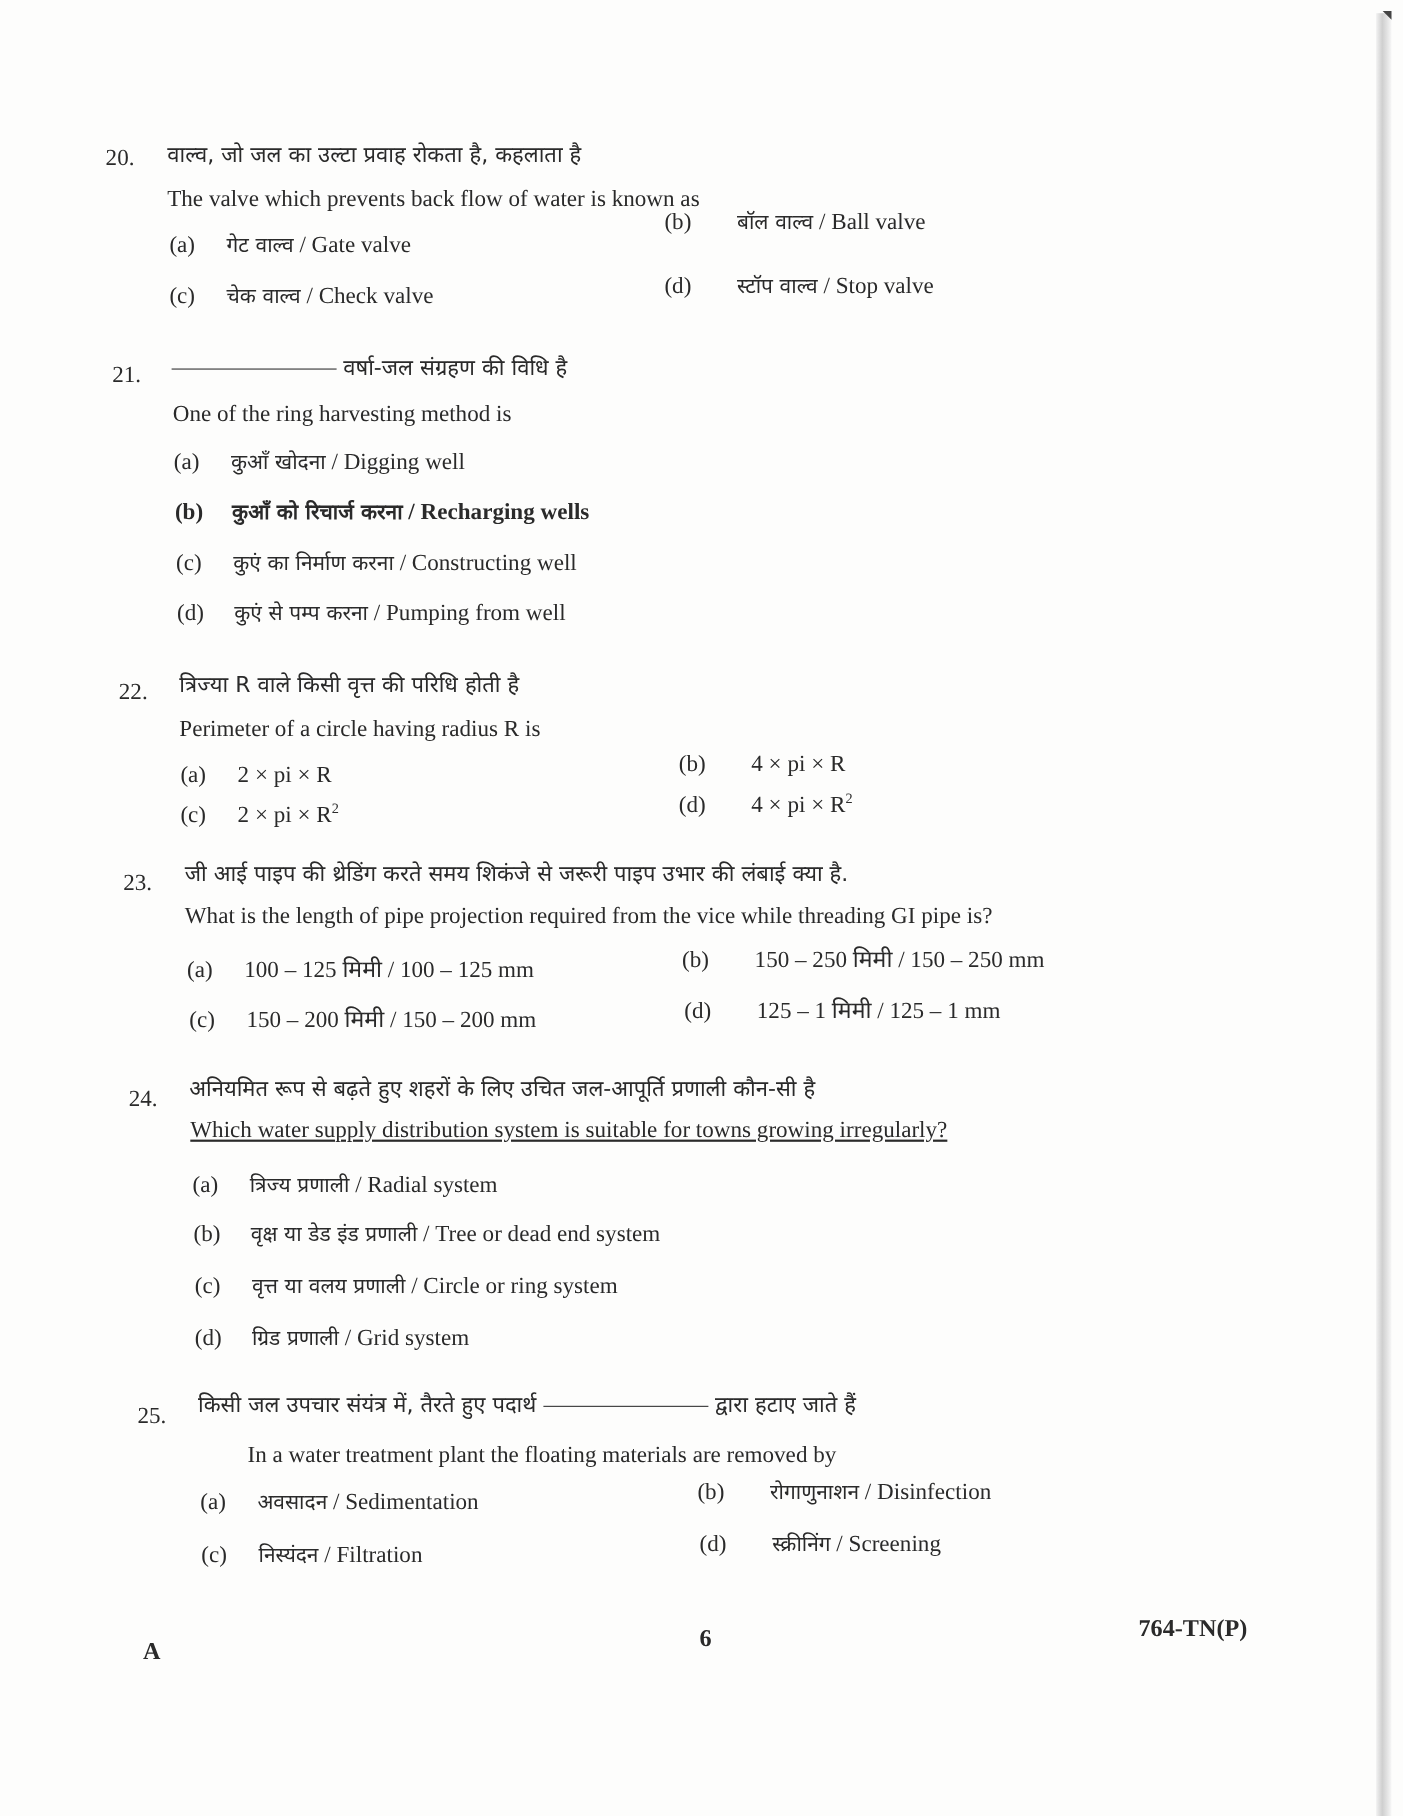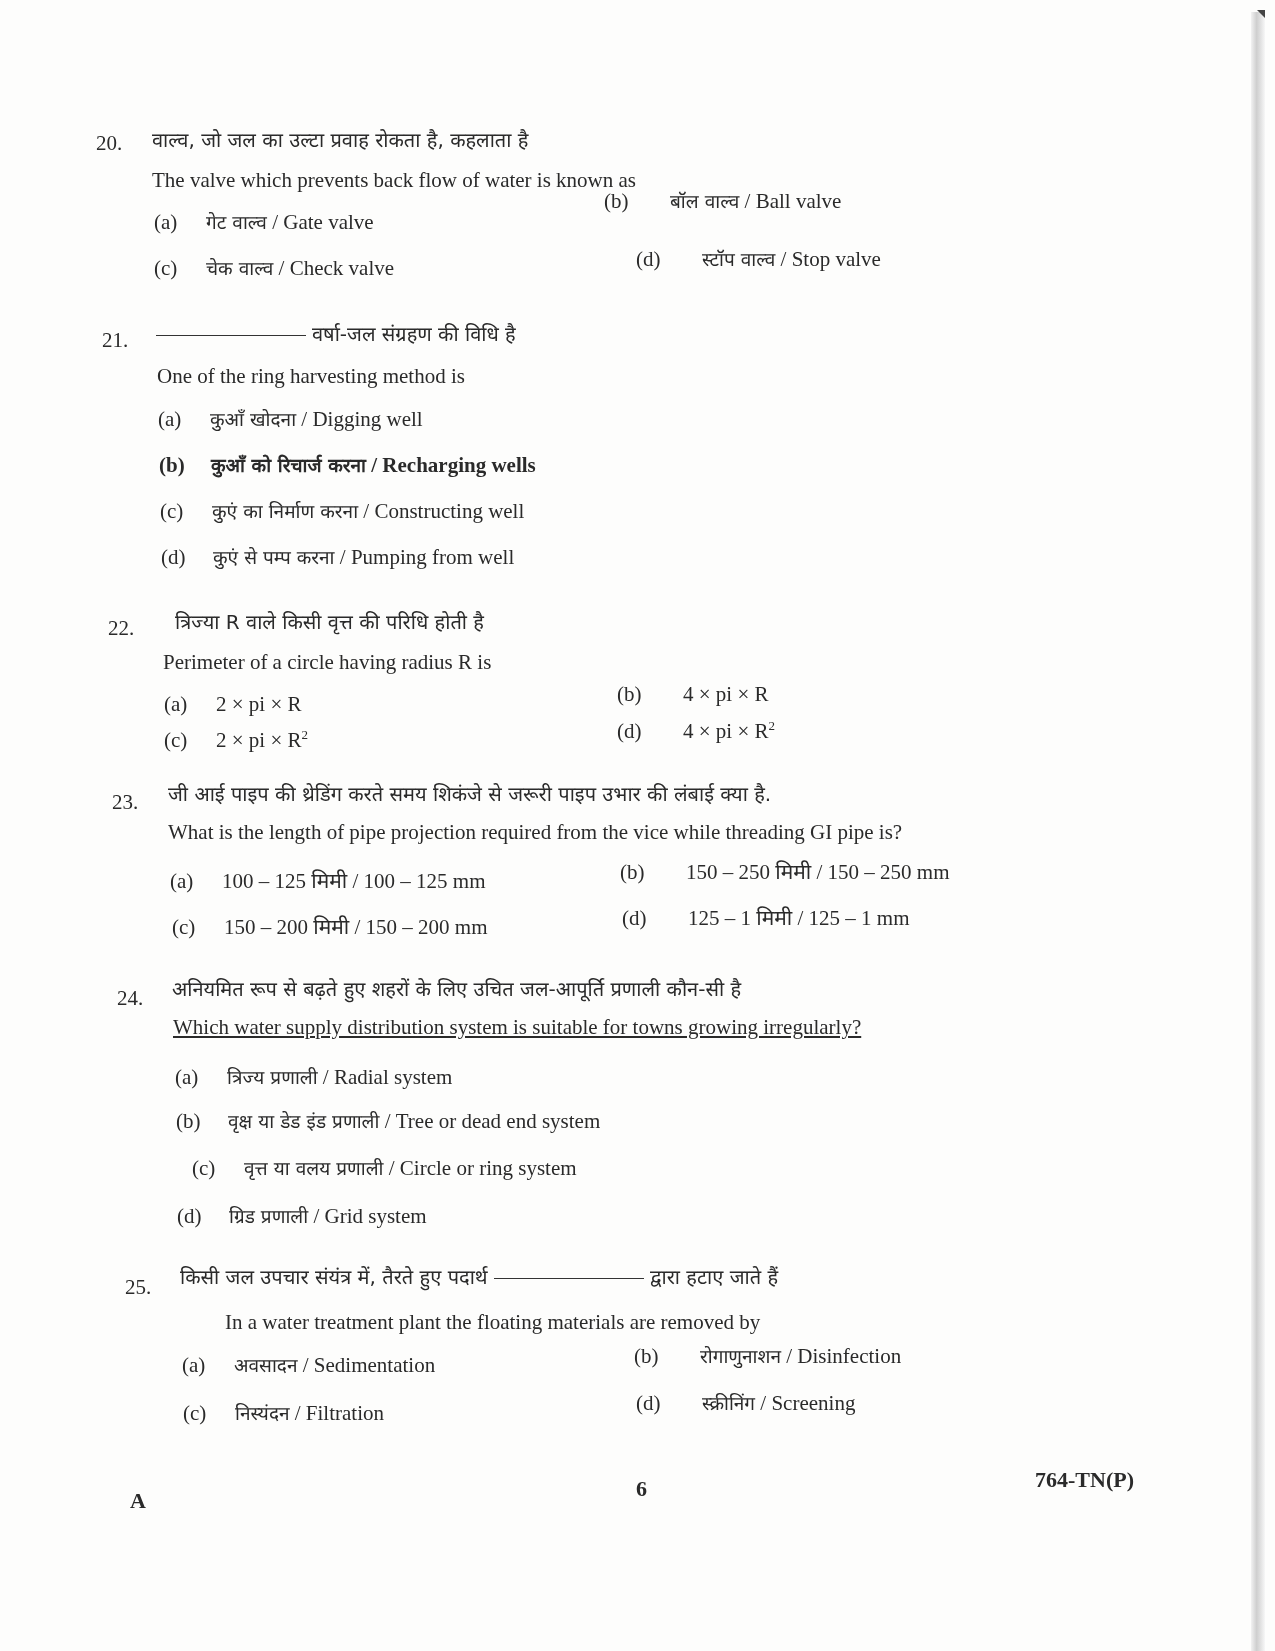--- a/index.html
+++ b/index.html
@@ -31,36 +31,36 @@
 <div class="edge"></div>
 <div class="edge-tip"></div>
 
 <div>
   <span class="qnum" style="left:96px;top:131px;">20.</span>
   <span class="hi" style="left:152px;top:126px;">वाल्व, जो जल का उल्टा प्रवाह रोकता है, कहलाता है</span>
   <span class="en" style="left:152px;top:168px;">The valve which prevents back flow of water is known as</span>
   <div class="opt" style="left:154px;top:209px;"><span class="lbl">(a)</span><span class="hindi">गेट वाल्व</span><span> / </span><span>Gate valve</span></div>
   <div class="opt" style="left:604px;top:188px;"><span class="lbl" style="width:66px">(b)</span><span class="hindi">बॉल वाल्व</span><span> / </span><span>Ball valve</span></div>
   <div class="opt" style="left:154px;top:255px;"><span class="lbl">(c)</span><span class="hindi">चेक वाल्व</span><span> / </span><span>Check valve</span></div>
-  <div class="opt" style="left:604px;top:246px;margin-left:32px;"><span class="lbl" style="width:66px">(d)</span><span class="hindi">स्टॉप वाल्व</span><span> / </span><span>Stop valve</span></div>
+  <div class="opt" style="left:604px;top:246px;"><span class="lbl" style="width:66px">(d)</span><span class="hindi">स्टॉप वाल्व</span><span> / </span><span>Stop valve</span></div>
 </div>
 
 <div>
   <span class="qnum" style="left:102px;top:328px;">21.</span>
   <span class="hi" style="left:156px;top:320px;"><span class="blank"></span><span>वर्षा-जल संग्रहण की विधि है</span></span>
   <span class="en" style="left:157px;top:364px;">One of the ring harvesting method is</span>
   <div class="opt" style="left:158px;top:406px;"><span class="lbl">(a)</span><span class="hindi">कुआँ खोदना</span><span> / </span><span>Digging well</span></div>
   <div class="opt" style="left:159px;top:452px;font-weight:bold;"><span class="lbl">(b)</span><span class="hindi">कुआँ को रिचार्ज करना</span><span> / </span><span>Recharging wells</span></div>
   <div class="opt" style="left:160px;top:498px;"><span class="lbl">(c)</span><span class="hindi">कुएं का निर्माण करना</span><span> / </span><span>Constructing well</span></div>
   <div class="opt" style="left:161px;top:544px;"><span class="lbl">(d)</span><span class="hindi">कुएं से पम्प करना</span><span> / </span><span>Pumping  from well</span></div>
 </div>
 
 <div>
   <span class="qnum" style="left:108px;top:616px;">22.</span>
-  <span class="hi" style="left:163px;top:608px;margin-left:12px;">त्रिज्या R वाले किसी वृत्त की परिधि होती है</span>
+  <span class="hi" style="left:163px;top:608px;">त्रिज्या R वाले किसी वृत्त की परिधि होती है</span>
   <span class="en" style="left:163px;top:650px;">Perimeter of a circle having radius R is</span>
   <div class="opt" style="left:164px;top:692px;"><span class="lbl">(a)</span><span>2 × pi × R</span></div>
   <div class="opt" style="left:617px;top:682px;"><span class="lbl" style="width:66px">(b)</span><span>4 × pi × R</span></div>
   <div class="opt" style="left:164px;top:727px;"><span class="lbl">(c)</span><span>2 × pi × R</span><sup>2</sup></div>
   <div class="opt" style="left:617px;top:718px;"><span class="lbl" style="width:66px">(d)</span><span>4 × pi × R</span><sup>2</sup></div>
 </div>
 
 <div>
   <span class="qnum" style="left:112px;top:790px;">23.</span>
   <span class="hi" style="left:168px;top:780px;">जी आई पाइप की थ्रेडिंग करते समय शिकंजे से जरूरी पाइप उभार की लंबाई क्या है.</span>
@@ -70,21 +70,21 @@
   <div class="opt" style="left:172px;top:912px;"><span class="lbl">(c)</span><span>150 – 200 मिमी / 150 – 200 mm</span></div>
   <div class="opt" style="left:622px;top:903px;"><span class="lbl" style="width:66px">(d)</span><span>125 – 1 मिमी / 125 – 1 mm</span></div>
 </div>
 
 <div>
   <span class="qnum" style="left:117px;top:986px;">24.</span>
   <span class="hi" style="left:172px;top:975px;">अनियमित रूप से बढ़ते हुए शहरों के लिए उचित जल-आपूर्ति प्रणाली कौन-सी है</span>
   <span class="en" style="left:173px;top:1015px;text-decoration:underline;">Which water supply  distribution system is suitable for towns growing irregularly?</span>
   <div class="opt" style="left:175px;top:1064px;"><span class="lbl">(a)</span><span class="hindi">त्रिज्य प्रणाली</span><span> / </span><span>Radial system</span></div>
   <div class="opt" style="left:176px;top:1108px;"><span class="lbl">(b)</span><span class="hindi">वृक्ष या डेड इंड प्रणाली</span><span> / </span><span>Tree or dead end system</span></div>
-  <div class="opt" style="left:177px;top:1155px;margin-left:15px;"><span class="lbl">(c)</span><span class="hindi">वृत्त या वलय प्रणाली</span><span> / </span><span>Circle or ring system</span></div>
+  <div class="opt" style="left:177px;top:1155px;"><span class="lbl">(c)</span><span class="hindi">वृत्त या वलय प्रणाली</span><span> / </span><span>Circle or ring system</span></div>
   <div class="opt" style="left:177px;top:1203px;"><span class="lbl">(d)</span><span class="hindi">ग्रिड प्रणाली</span><span> / </span><span>Grid  system</span></div>
 </div>
 
 <div>
   <span class="qnum" style="left:125px;top:1275px;">25.</span>
   <span class="hi" style="left:180px;top:1263px;"><span>किसी जल उपचार संयंत्र में, तैरते हुए पदार्थ</span> <span class="blank"></span><span>द्वारा हटाए जाते हैं</span></span>
   <span class="en" style="left:181px;top:1310px;margin-left:44px;">In a water treatment plant the floating materials are removed by</span>
   <div class="opt" style="left:182px;top:1352px;"><span class="lbl">(a)</span><span class="hindi">अवसादन</span><span> / </span><span>Sedimentation</span></div>
   <div class="opt" style="left:634px;top:1343px;"><span class="lbl" style="width:66px">(b)</span><span class="hindi">रोगाणुनाशन</span><span> / </span><span>Disinfection</span></div>
   <div class="opt" style="left:183px;top:1400px;"><span class="lbl">(c)</span><span class="hindi">निस्यंदन</span><span> / </span><span>Filtration</span></div>

